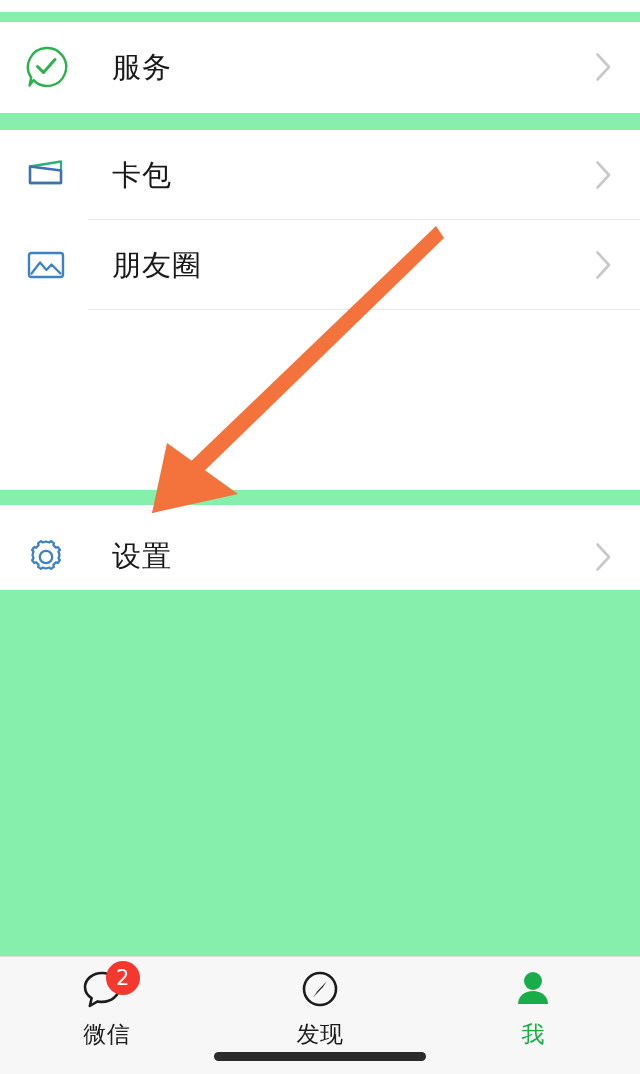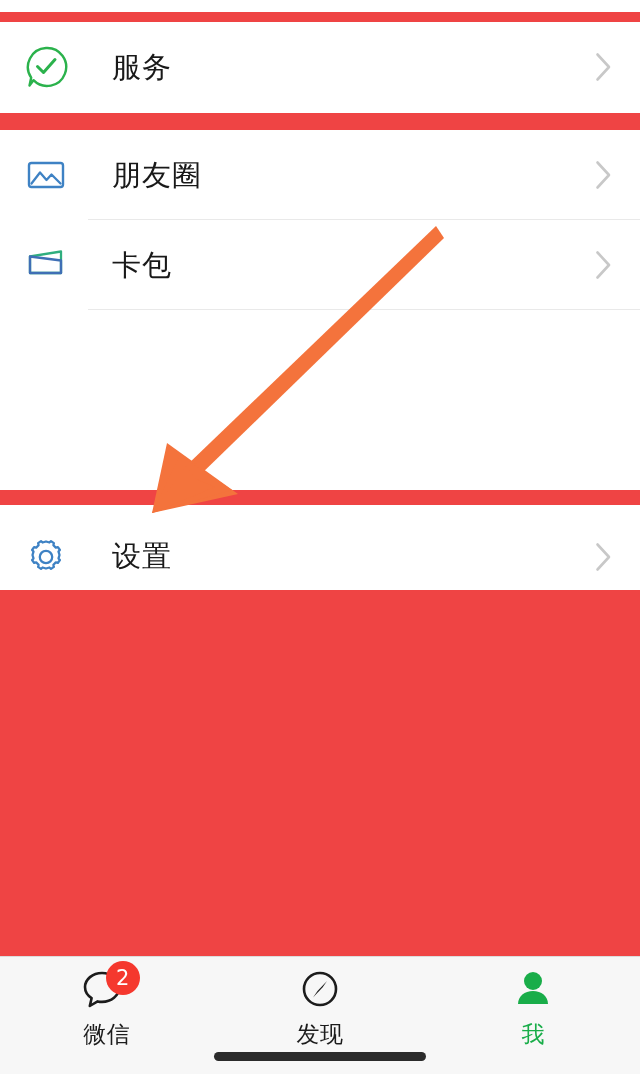--- a/index.html
+++ b/index.html
@@ -5,21 +5,21 @@
   * { margin:0; padding:0; box-sizing:border-box; }
   html, body {
     width:640px; height:1074px;
     font-family:"DejaVu Sans","Liberation Sans",sans-serif;
     background:#ededed;
     overflow:hidden;
   }
   #screen {
     position:relative;
     width:640px; height:1074px;
-    background:#ef4444;
+    background:#86efac;
   }
   
   .top-strip {
     position:absolute; left:0; top:0; width:640px; height:12px;
     background:#ffffff;
   }
   
   .card {
     position:absolute; left:0; width:640px;
     background:#ffffff;
@@ -136,41 +136,41 @@
       </span>
     </div>
   </div>
 
   <div class="card" id="card-group">
 
 
     <div class="row">
       <span class="ico">
         <svg width="46" height="46" viewBox="0 0 46 46">
+          <path d="M7 14.5 L38 9.5 L38 31 L7 31 Z" fill="none" stroke="#2fae7e" stroke-width="2.3" stroke-linejoin="round"></path>
+          <path d="M7 14.5 L7 31 L38 31 L38 18.5 Z" fill="none" stroke="#3f6fb5" stroke-width="2.4" stroke-linejoin="round"></path>
+        </svg>
+      </span>
+      <span class="label">卡包</span>
+      <span class="chev">
+        <svg width="17" height="30" viewBox="0 0 17 30">
+          <path d="M2.5 2.5 L14 15 L2.5 27.5" fill="none" stroke="#c8c8c8" stroke-width="2.6" stroke-linecap="round" stroke-linejoin="round"></path>
+        </svg>
+      </span>
+      <span class="sep"></span>
+    </div>
+
+    <div class="row">
+      <span class="ico">
+        <svg width="46" height="46" viewBox="0 0 46 46">
           <rect x="6" y="11" width="34" height="24" rx="2.5" ry="2.5" fill="none" stroke="#3e82c4" stroke-width="2.4"></rect>
           <path d="M8.5 31.5 L17 20.5 L23.5 28 L28.5 22.5 L37.5 31.5" fill="none" stroke="#3e82c4" stroke-width="2.3" stroke-linejoin="round" stroke-linecap="round"></path>
         </svg>
       </span>
       <span class="label">朋友圈</span>
-      <span class="chev">
-        <svg width="17" height="30" viewBox="0 0 17 30">
-          <path d="M2.5 2.5 L14 15 L2.5 27.5" fill="none" stroke="#c8c8c8" stroke-width="2.6" stroke-linecap="round" stroke-linejoin="round"></path>
-        </svg>
-      </span>
-      <span class="sep"></span>
-    </div>
-
-    <div class="row">
-      <span class="ico">
-        <svg width="46" height="46" viewBox="0 0 46 46">
-          <path d="M7 14.5 L38 9.5 L38 31 L7 31 Z" fill="none" stroke="#2fae7e" stroke-width="2.3" stroke-linejoin="round"></path>
-          <path d="M7 14.5 L7 31 L38 31 L38 18.5 Z" fill="none" stroke="#3f6fb5" stroke-width="2.4" stroke-linejoin="round"></path>
-        </svg>
-      </span>
-      <span class="label">卡包</span>
       <span class="chev">
         <svg width="17" height="30" viewBox="0 0 17 30">
           <path d="M2.5 2.5 L14 15 L2.5 27.5" fill="none" stroke="#c8c8c8" stroke-width="2.6" stroke-linecap="round" stroke-linejoin="round"></path>
         </svg>
       </span>
       <span class="sep"></span>
     </div>
 
   </div>
 

